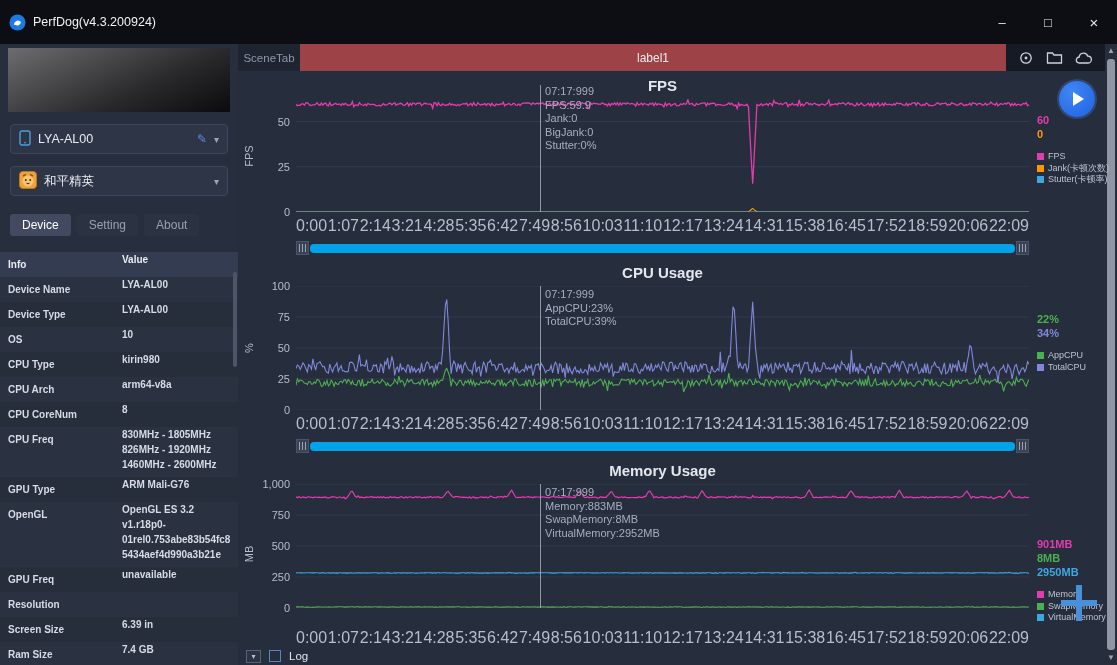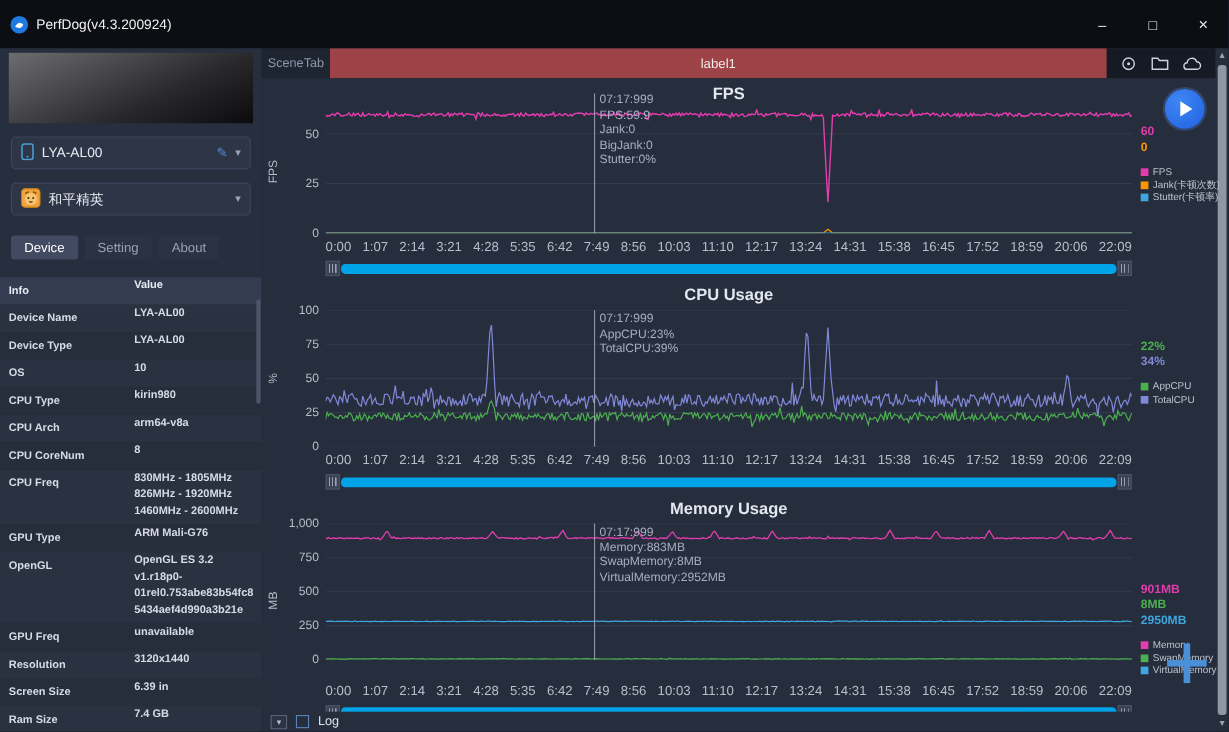--- a/index.html
+++ b/index.html
@@ -61,21 +61,21 @@
   .chart-0 .tooltip{top:-14px}
   .right-panel{width:76px;flex:none;padding:14px 0 0 8px;font-size:11px}
   .chart-1 .right-panel{padding-top:26px}
   .cur-values div{font-weight:700;line-height:14px}
   .legend{margin-top:10px}
   .legend-item{display:flex;align-items:center;gap:4px;font-size:9px;color:#bcc3d1;line-height:11.5px;white-space:nowrap}
   .legend-swatch{width:7px;height:7px;flex:none}
   .xaxis-row{display:flex;margin-top:5px}
   .spacer-l{width:58px;flex:none}
   .spacer-r{width:76px;flex:none}
-  .xlabels{flex:1;display:flex;justify-content:space-between;font-size:12px;color:#b6bdcb;min-width:0}
+  .xlabels{flex:1;display:flex;justify-content:space-between;font-size:16px;color:#b6bdcb;min-width:0}
   .scroll-row{display:flex;margin-top:6px;margin-bottom:5px}
   .hscroll{flex:1;display:flex;align-items:center;height:14px;min-width:0}
   .hs-handle{width:13px;height:14px;background:#3a4254;border:1px solid #4a5468;display:flex;align-items:center;justify-content:center;flex:none}
   .grip{width:7px;height:8px;background:repeating-linear-gradient(90deg,#9aa3b5 0,#9aa3b5 1px,transparent 1px,transparent 3px)}
   .hs-track{flex:1;height:9px;background:#00a2e8;border-radius:4px;margin:0 1px}
 
   .main-footer{height:18px;flex:none;display:flex;align-items:center;gap:8px;padding-left:8px;background:#262d3c}
   .caret-box{width:15px;height:13px;border:1px solid #58627a;background:#2c3344;color:#b6bdcb;font-size:8px;display:flex;align-items:center;justify-content:center}
   .log-checkbox{width:12px;height:12px;border:1px solid #5b84b8;background:transparent}
   .log-label{font-size:11.5px;color:#dfe3ec}
@@ -191,21 +191,20 @@
           <div class="tr">
             <div class="td-info">OpenGL</div>
             <div class="td-value">OpenGL ES 3.2 v1.r18p0-01rel0.753abe83b54fc85434aef4d990a3b21e</div>
           </div>
           <div class="tr">
             <div class="td-info">GPU Freq</div>
             <div class="td-value">unavailable</div>
           </div>
           <div class="tr">
             <div class="td-info">Resolution</div>
-            <div class="td-value">3120x1440</div>
           </div>
           <div class="tr">
             <div class="td-info">Screen Size</div>
             <div class="td-value">6.39 in</div>
           </div>
           <div class="tr">
             <div class="td-info">Ram Size</div>
             <div class="td-value">7.4 GB</div>
           </div>
         </div>

